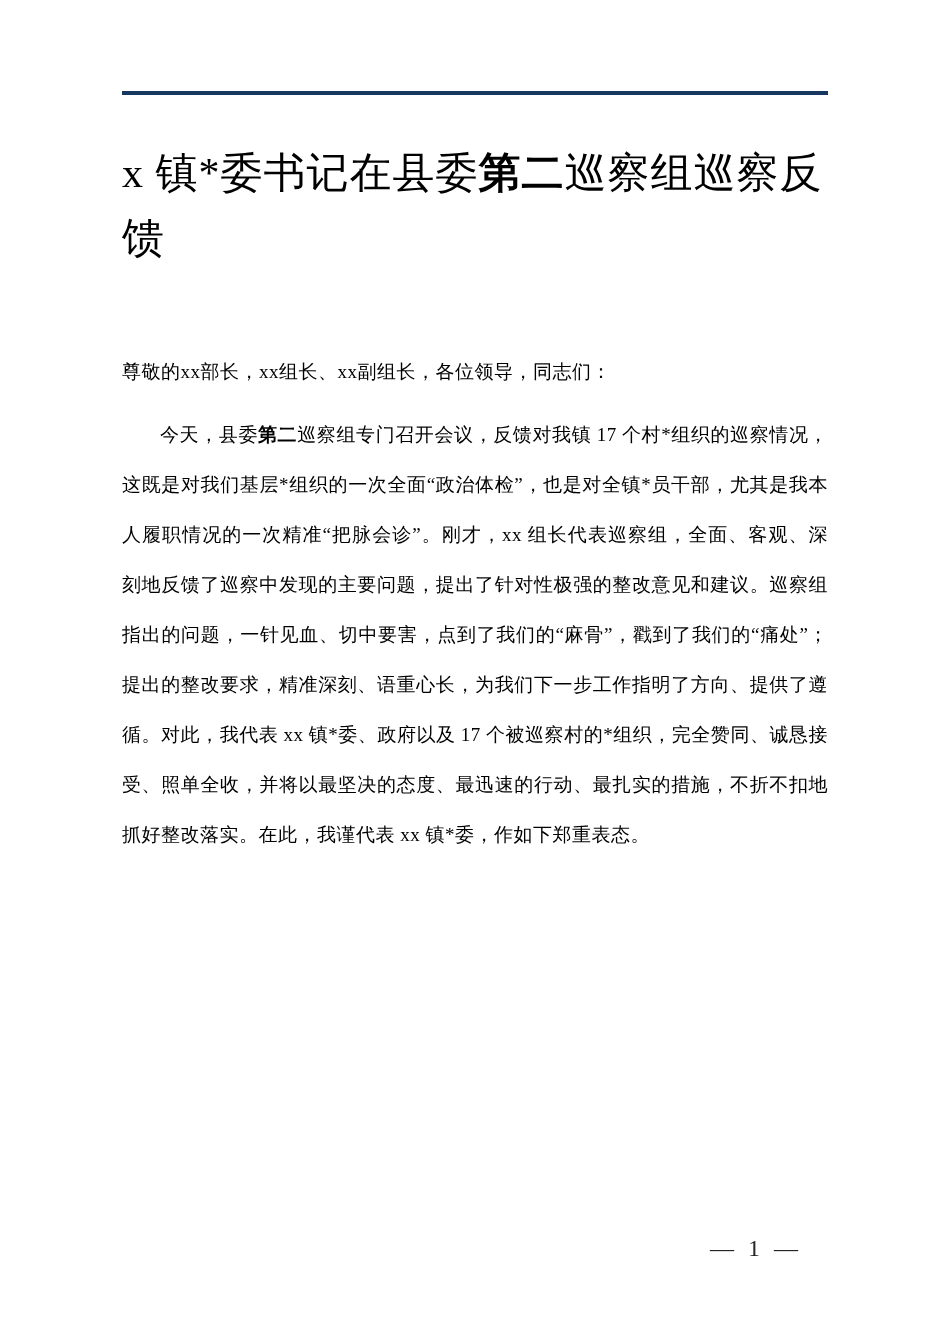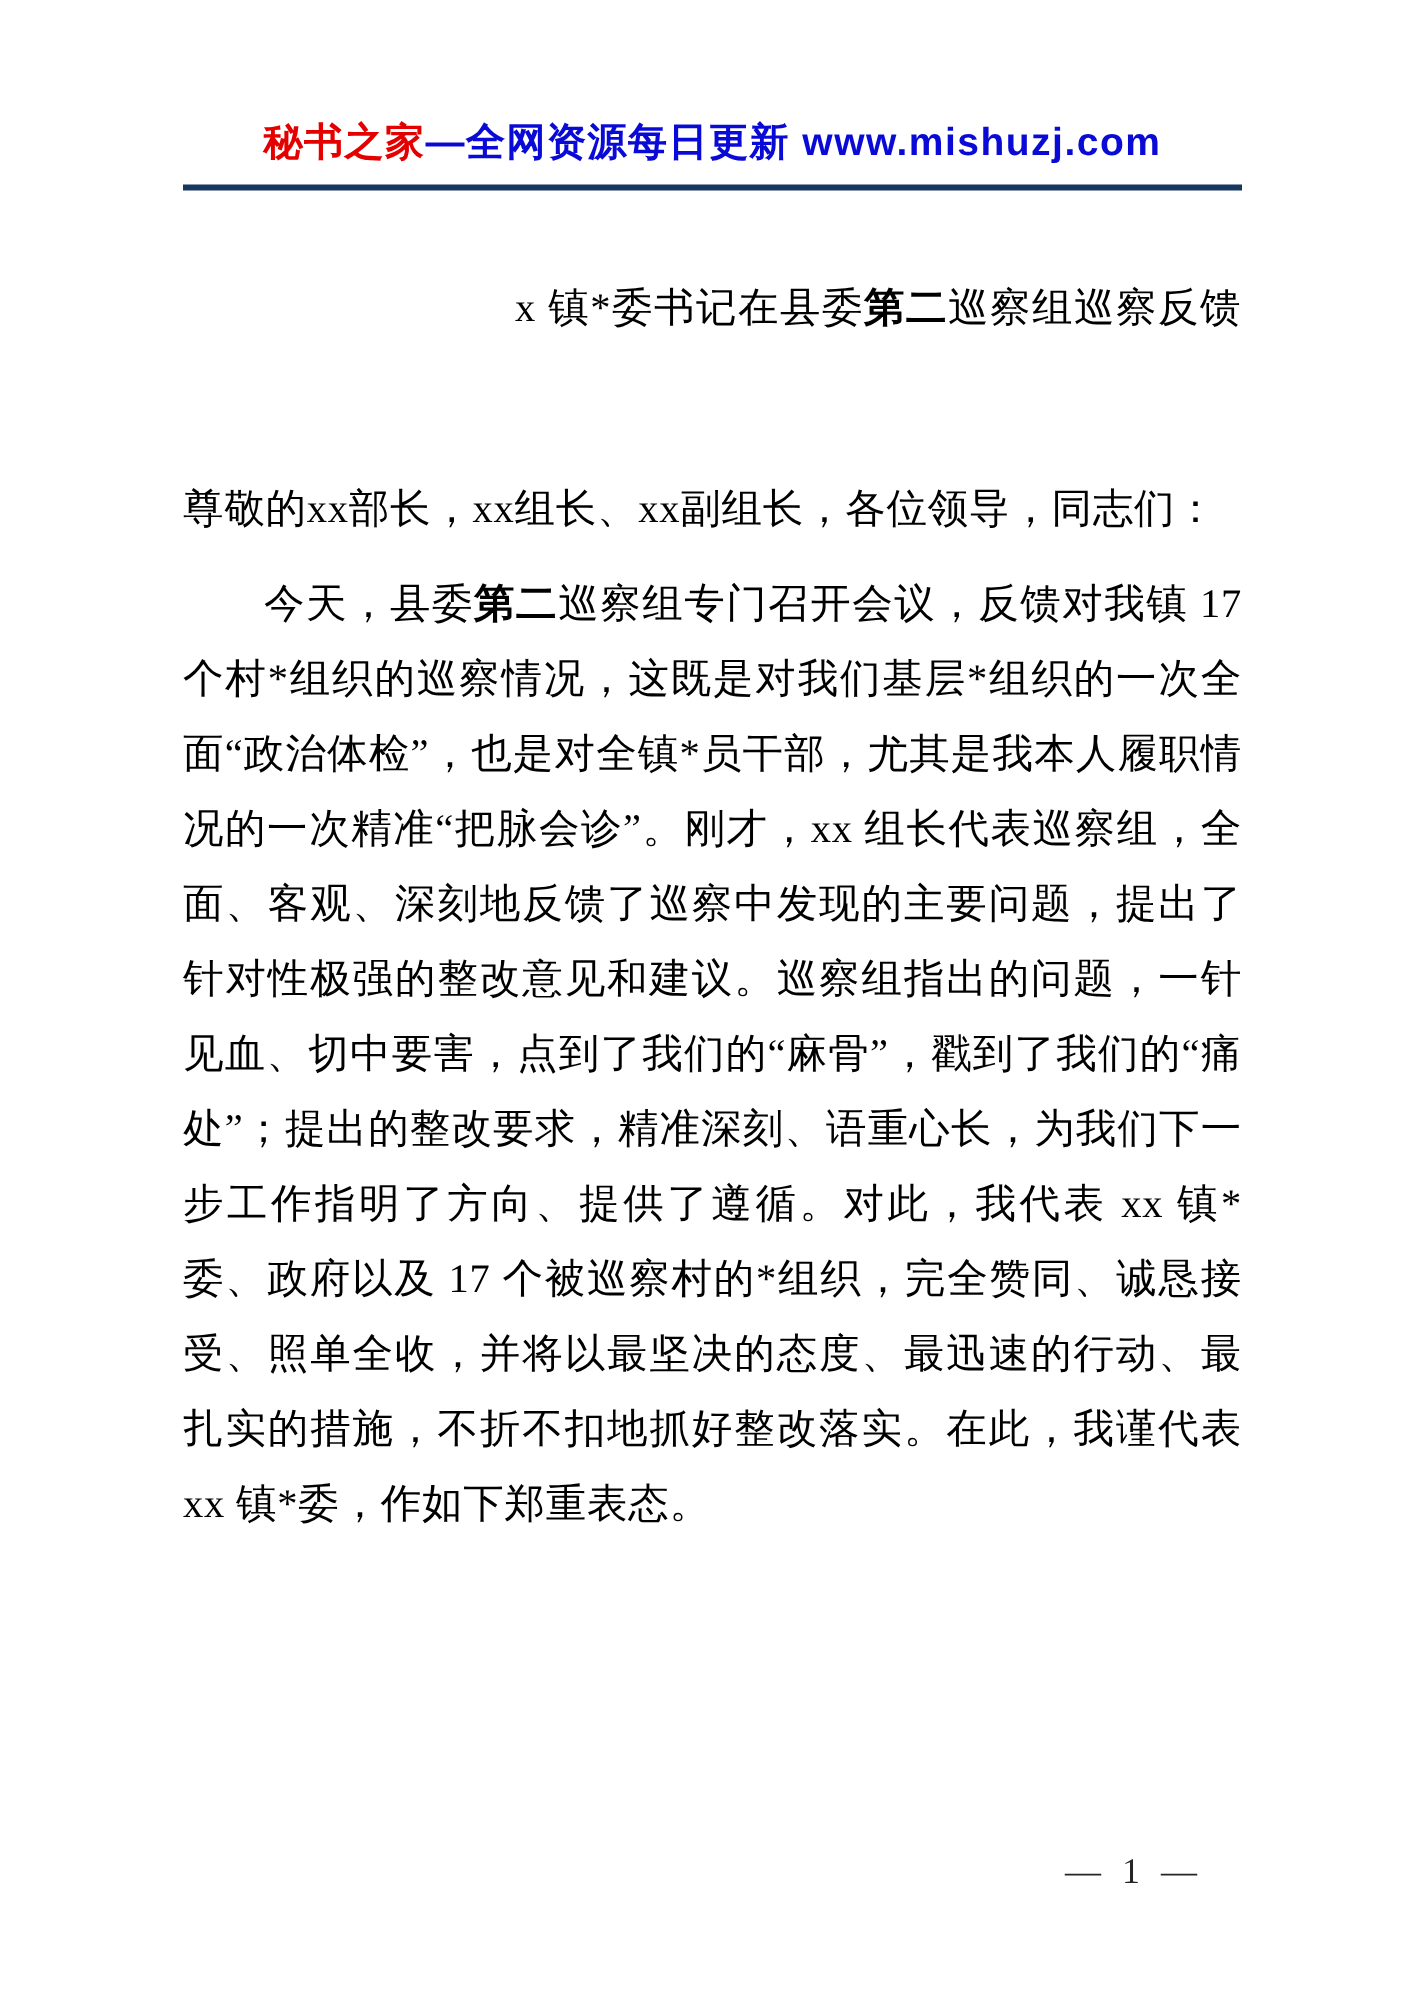--- a/index.html
+++ b/index.html
@@ -29,32 +29,32 @@
   .tagline { color: #0a0ad6; }
   .site-url { color: #0a0ad6; }
   .header-rule {
     margin-top: 13px;
     border-bottom: 4px solid #17375e;
     width: 100%;
   }
   
   .doc-title {
     margin-top: 46px;
-    text-align: right;
-    font-size: 27px;
+    text-align: left;
+    font-size: 42px;
     font-weight: normal;
     line-height: 65px;
     letter-spacing: 1px;
   }
   .title-line { display: block; }
   .bold { font-weight: bold; }
   
   .doc-body {
     margin-top: 76px;
-    font-size: 27px;
+    font-size: 19px;
     line-height: 50px;
     text-align: justify;
     text-justify: inter-character;
     letter-spacing: 0.5px;
   }
   .doc-body p {
     text-indent: 2em;
     margin-bottom: 13px;
   }
   .doc-body p.no-indent { text-indent: 0; }
@@ -71,23 +71,20 @@
     color: #262626;
     letter-spacing: 4px;
     font-family: "Liberation Serif", "DejaVu Serif", serif;
   }
 </style>
 </head>
 <body>
 
 <div class="page">
 
-  <header class="doc-header">
-    <span class="brand">秘书之家</span><span class="tagline">—全网资源每日更新 </span><span class="site-url">www.mishuzj.com</span>
-  </header>
 
   <div class="header-rule"></div>
 
   <h1 class="doc-title">
     <span class="title-line"><span>x 镇*委书记在县委</span><span class="bold">第二</span><span>巡察组巡察反馈</span></span>
   </h1>
 
   <main class="doc-body">
     <p class="no-indent">尊敬的xx部长，xx组长、xx副组长，各位领导，同志们：</p>
     <p><span>今天，县委</span><span class="bold">第二</span><span>巡察组专门召开会议，反馈对我镇 17 个村*组织的巡察情况，这既是对我们基层*组织的一次全面“政治体检”，也是对全镇*员干部，尤其是我本人履职情况的一次精准“把脉会诊”。刚才，xx 组长代表巡察组，全面、客观、深刻地反馈了巡察中发现的主要问题，提出了针对性极强的整改意见和建议。巡察组指出的问题，一针见血、切中要害，点到了我们的“麻骨”，戳到了我们的“痛处”；提出的整改要求，精准深刻、语重心长，为我们下一步工作指明了方向、提供了遵循。对此，我代表 xx 镇*委、政府以及 17 个被巡察村的*组织，完全赞同、诚恳接受、照单全收，并将以最坚决的态度、最迅速的行动、最扎实的措施，不折不扣地抓好整改落实。在此，我谨代表 xx 镇*委，作如下郑重表态。</span></p>

